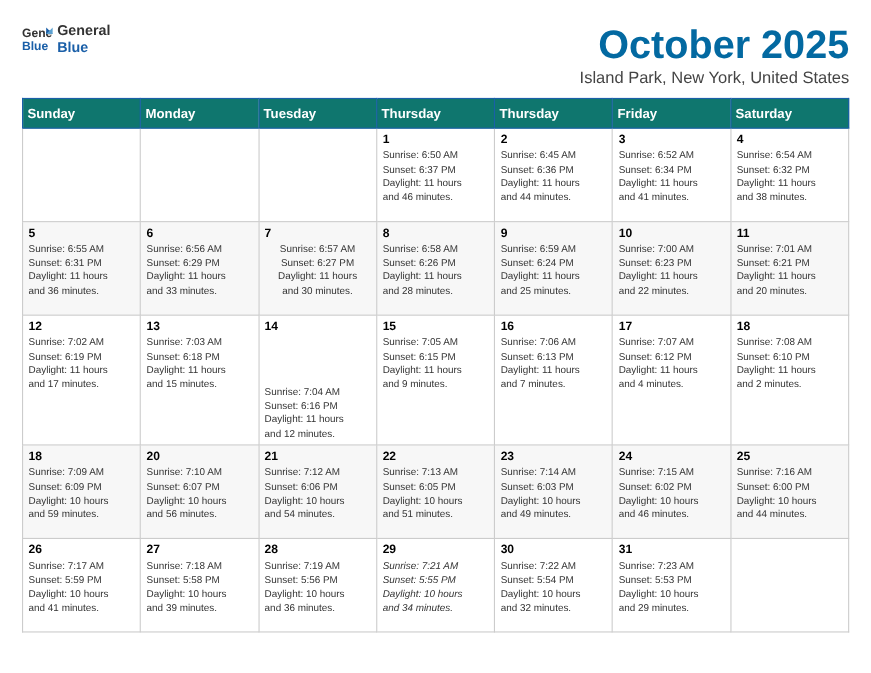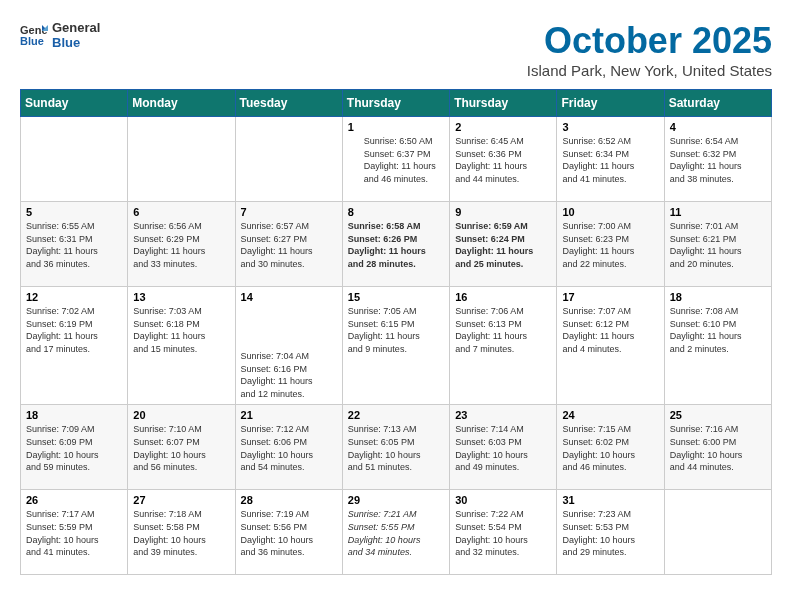--- a/index.html
+++ b/index.html
@@ -116,21 +116,21 @@
         <th>Saturday</th>
       </tr>
   </thead>
   <tbody id="calendar-body">
   <tr class="week-row">
         <td class="empty-cell"></td>
         <td class="empty-cell"></td>
         <td class="empty-cell"></td>
         <td>
           <div class="day-number">1</div>
-          <div class="day-info" style="white-space: pre-line; margin-left: 16px;">Sunrise: 6:50 AM
+          <div class="day-info" style="white-space: pre-line;">Sunrise: 6:50 AM
 Sunset: 6:37 PM
 Daylight: 11 hours
 and 46 minutes.</div>
         </td>
         <td>
           <div class="day-number">2</div>
           <div class="day-info" style="white-space: pre-line;">Sunrise: 6:45 AM
 Sunset: 6:36 PM
 Daylight: 11 hours
 and 44 minutes.</div>
@@ -160,35 +160,35 @@
         </td>
         <td>
           <div class="day-number">6</div>
           <div class="day-info" style="white-space: pre-line;">Sunrise: 6:56 AM
 Sunset: 6:29 PM
 Daylight: 11 hours
 and 33 minutes.</div>
         </td>
         <td>
           <div class="day-number">7</div>
-          <div class="day-info" style="white-space: pre-line;">Sunrise: 6:57 AM
+          <div class="day-info" style="white-space: pre-line; text-align: center;">Sunrise: 6:57 AM
 Sunset: 6:27 PM
 Daylight: 11 hours
 and 30 minutes.</div>
         </td>
         <td>
           <div class="day-number">8</div>
-          <div class="day-info" style="white-space: pre-line; font-weight: bold;">Sunrise: 6:58 AM
+          <div class="day-info" style="white-space: pre-line;">Sunrise: 6:58 AM
 Sunset: 6:26 PM
 Daylight: 11 hours
 and 28 minutes.</div>
         </td>
         <td>
           <div class="day-number">9</div>
-          <div class="day-info" style="white-space: pre-line; font-weight: bold;">Sunrise: 6:59 AM
+          <div class="day-info" style="white-space: pre-line;">Sunrise: 6:59 AM
 Sunset: 6:24 PM
 Daylight: 11 hours
 and 25 minutes.</div>
         </td>
         <td>
           <div class="day-number">10</div>
           <div class="day-info" style="white-space: pre-line;">Sunrise: 7:00 AM
 Sunset: 6:23 PM
 Daylight: 11 hours
 and 22 minutes.</div>

